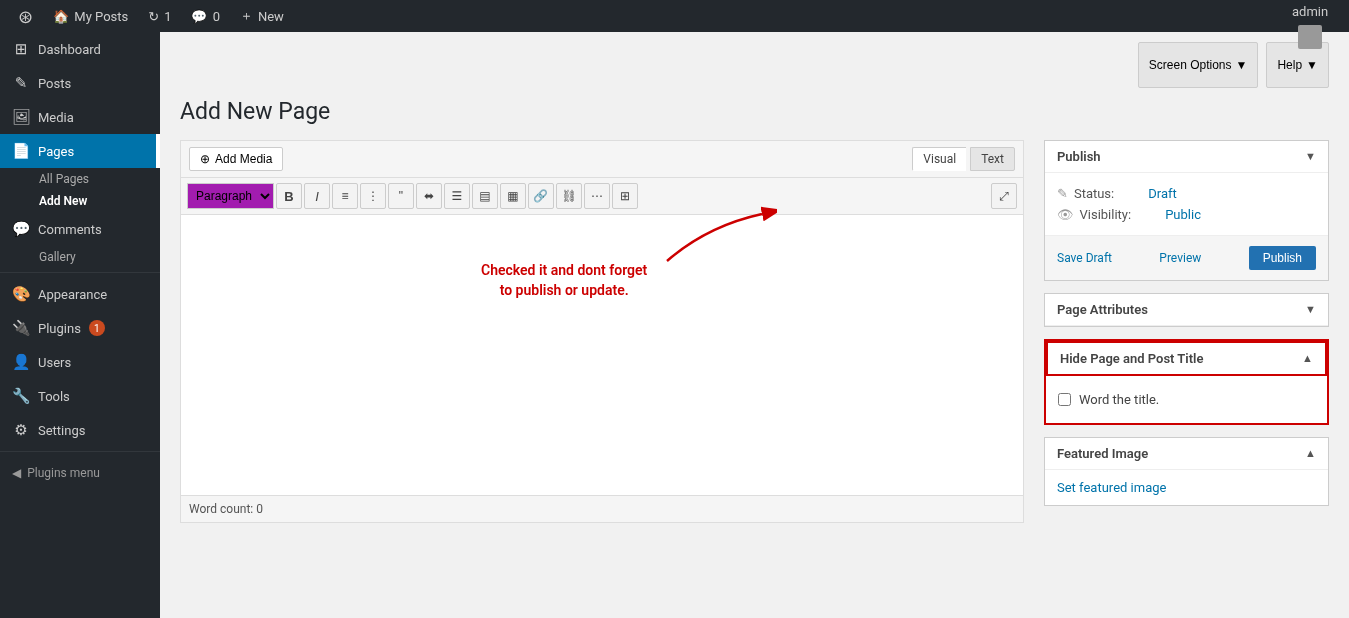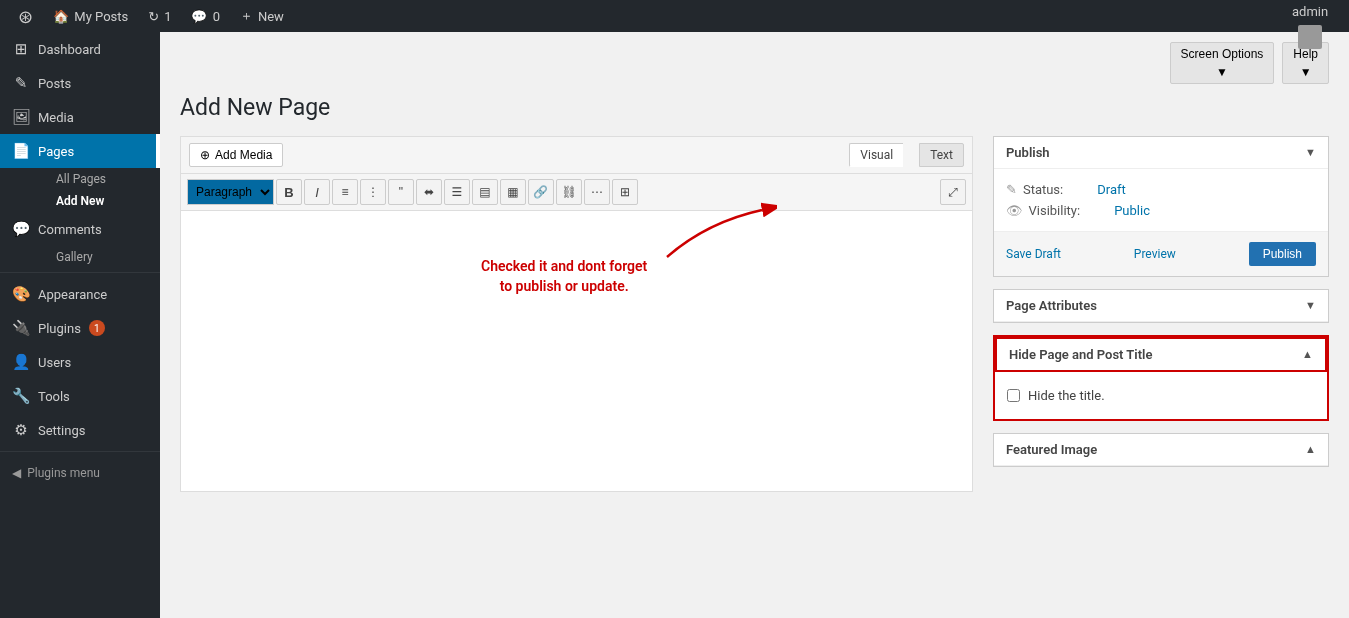--- a/index.html
+++ b/index.html
@@ -45,79 +45,79 @@
       display: flex; align-items: center; gap: 8px;
       padding: 8px 12px; color: #ccc; cursor: pointer;
       font-size: 13px; position: relative;
     }
     .sidebar-item.active { background: #0073aa; color: #fff; }
     .sidebar-item.active::after {
       content: ''; position: absolute; right: 0; top: 0; bottom: 0;
       width: 4px; background: #fff;
     }
     .sidebar-icon { font-size: 15px; width: 18px; text-align: center; }
-    .sidebar-sub { padding: 4px 12px 4px 56px; color: #aaa; cursor: pointer; font-size: 12px; }
+    .sidebar-sub { padding: 4px 12px 4px 39px; color: #aaa; cursor: pointer; font-size: 12px; }
     .sidebar-sub.active { color: #fff; font-weight: 600; }
     .sidebar-divider { height: 1px; background: #32373c; margin: 4px 0; }
     .sidebar-collapse { padding: 10px 12px; color: #999; font-size: 12px; cursor: pointer; display: flex; align-items: center; gap: 6px; }
 
     
     #main { flex: 1; padding: 20px 20px 20px 20px; background: #f1f1f1; }
 
     .screen-options-bar {
       display: flex; justify-content: flex-end; align-items: center; gap: 8px;
       margin-bottom: 10px; margin-top: -10px;
     }
     .screen-options-btn {
-      background: #e5e5e5; border: 1px solid #ccc; padding: 4px 10px;
-      font-size: 12px; cursor: pointer; border-radius: 2px; display: flex; align-items: center; gap: 4px; flex-direction: column;
+      background: #e5e5e5; border: 1px solid #ccc; padding: 15px 10px;
+      font-size: 12px; cursor: pointer; border-radius: 2px; display: flex; align-items: center; gap: 4px;
     }
 
     h1.page-title { font-size: 23px; font-weight: 400; color: #23282d; margin-bottom: 15px; }
 
     
     #editor-layout { display: flex; gap: 20px; }
     #editor-main { flex: 1; }
-    #editor-sidebar { width: 336px; flex-shrink: 0; }
+    #editor-sidebar { width: 285px; flex-shrink: 0; }
 
     
     #post-title {
       width: 100%; padding: 10px 14px; font-size: 22px;
       border: 1px solid #ddd; background: #fff;
       margin-bottom: 4px; color: #aaa; outline: none;
     }
 
     
     .editor-box { background: #fff; border: 1px solid #ddd; }
     .editor-top-bar {
       display: flex; align-items: center; justify-content: space-between;
       padding: 6px 8px; border-bottom: 1px solid #ddd; background: #f5f5f5;
     }
     .add-media-btn {
       display: flex; align-items: center; gap: 5px;
       background: #fff; border: 1px solid #ccc; padding: 4px 10px;
       font-size: 12px; cursor: pointer; border-radius: 2px;
     }
-    .visual-text-tabs { display: flex; gap: 16px; }
+    .visual-text-tabs { display: flex; gap: 4px; }
     .editor-tab {
       padding: 4px 10px; font-size: 12px; cursor: pointer;
       border: 1px solid #ccc; background: #e5e5e5;
     }
     .editor-tab.active { background: #fff; border-bottom-color: #fff; }
     .editor-tab:first-child { border-right: none; border-radius: 2px 0 0 2px; }
     .editor-tab:last-child { border-radius: 0 2px 2px 0; }
 
     
     .format-toolbar {
       display: flex; align-items: center; gap: 2px; padding: 5px 6px;
       border-bottom: 1px solid #ddd; background: #f5f5f5; flex-wrap: wrap;
     }
     .format-select {
       padding: 3px 4px; font-size: 12px; border: 1px solid #ccc;
-      background: #0369a1; cursor: pointer; height: 26px;
+      background: #a21caf; cursor: pointer; height: 26px;
     }
     .format-btn {
       width: 26px; height: 26px; display: flex; align-items: center; justify-content: center;
       border: 1px solid #ccc; background: #f3f3f3; cursor: pointer;
       font-size: 12px; border-radius: 2px; color: #444;
     }
     .format-btn.bold { font-weight: 900; font-size: 13px; }
     .format-btn.italic { font-style: italic; font-size: 13px; }
 
     
@@ -343,20 +343,24 @@
                 <defs>
                   <marker id="arrowhead" markerWidth="8" markerHeight="6" refX="0" refY="3" orient="auto">
                     <polygon points="0 0, 8 3, 0 6" fill="#cc0000"></polygon>
                   </marker>
                 </defs>
                 <path d="M 10 55 Q 50 20 105 8" stroke="#cc0000" stroke-width="2.5" fill="none" marker-end="url(#arrowhead)"></path>
               </svg>
             </div>
           </div>
 
+          <div class="word-count-bar">
+            <span>Word count:</span>
+            <span>0</span>
+          </div>
         </div>
       </div>
 
       <div id="editor-sidebar">
 
         <div class="meta-box">
           <div class="meta-box-header">
             <span>Publish</span>
             <span class="meta-box-chevron">▼</span>
           </div>
@@ -387,28 +391,31 @@
         </div>
 
         <div class="meta-box highlighted">
           <div class="meta-box-header highlighted">
             <span>Hide Page and Post Title</span>
             <span class="meta-box-chevron">▲</span>
           </div>
           <div class="meta-box-content">
             <div class="checkbox-row">
               <input type="checkbox" id="hide-title-check" style="">
-              <label for="hide-title-check">Hide the title.</label>
+              <label for="hide-title-check">Word the title.</label>
             </div>
           </div>
         </div>
 
         <div class="meta-box">
           <div class="meta-box-header">
             <span>Featured Image</span>
             <span class="meta-box-chevron">▲</span>
           </div>
+          <div class="meta-box-content">
+            <a class="featured-image-link">Set featured image</a>
+          </div>
         </div>
 
       </div>
     </div>
   </div>
 </div>
 
 </body></html>

